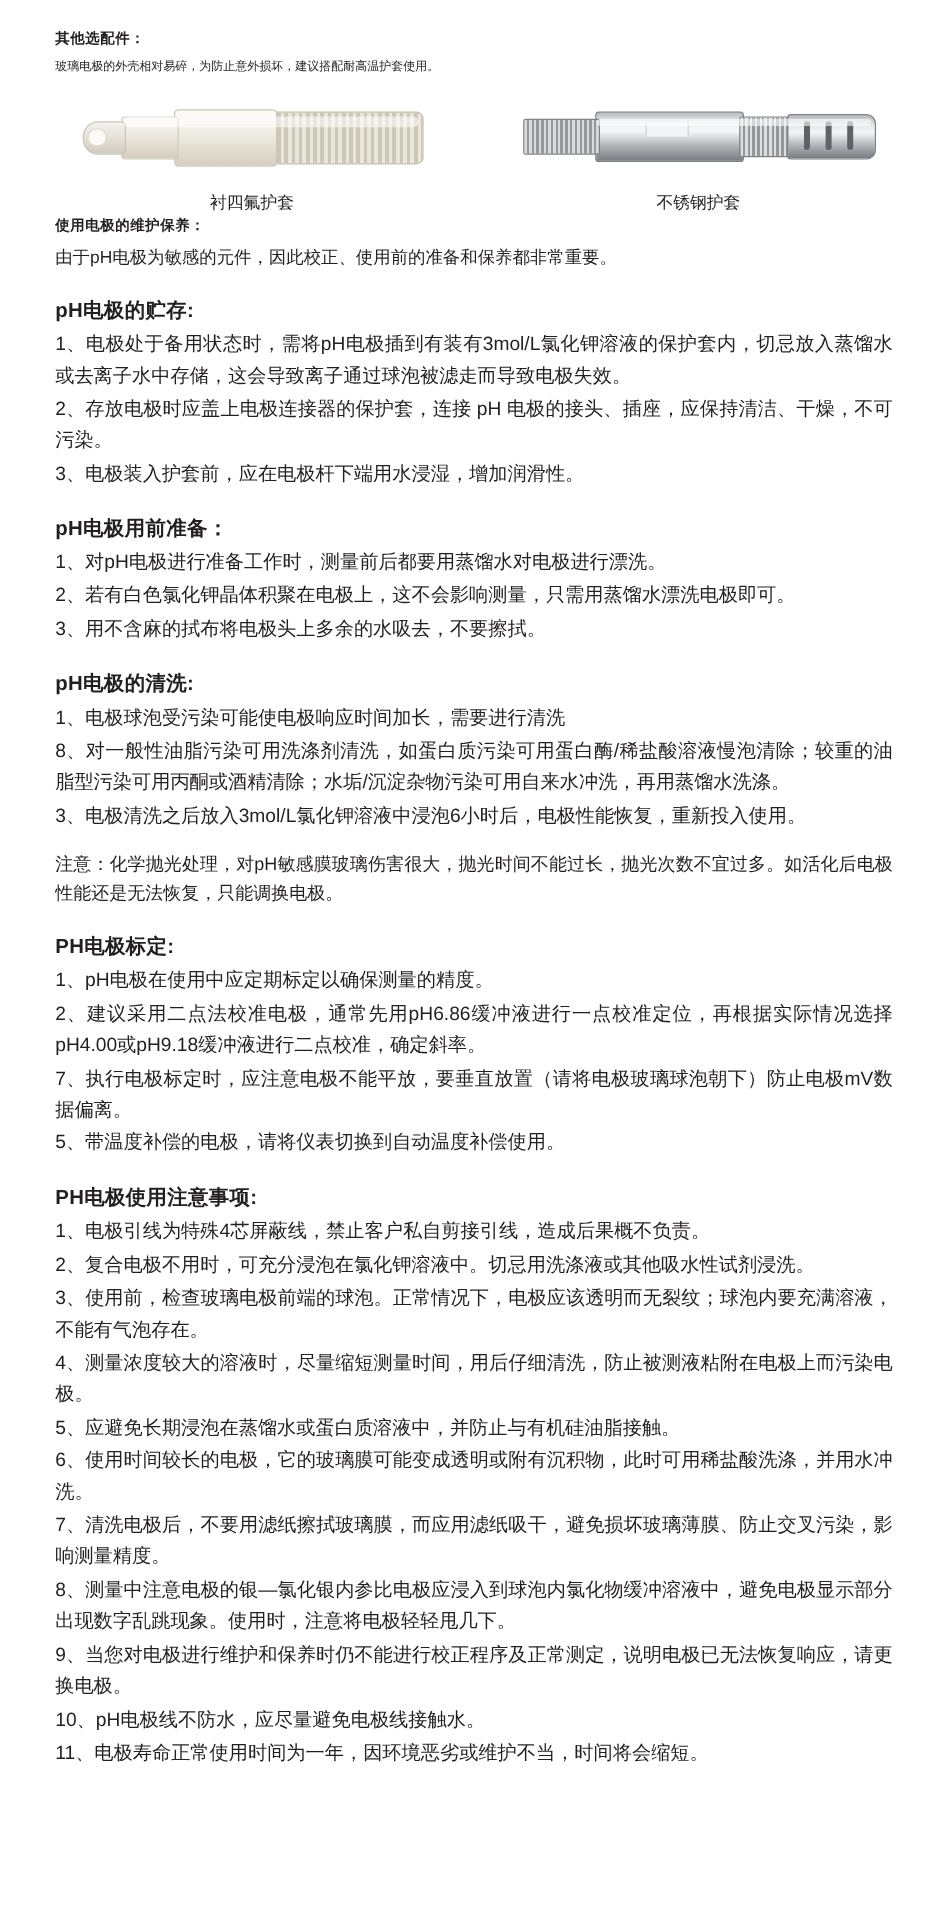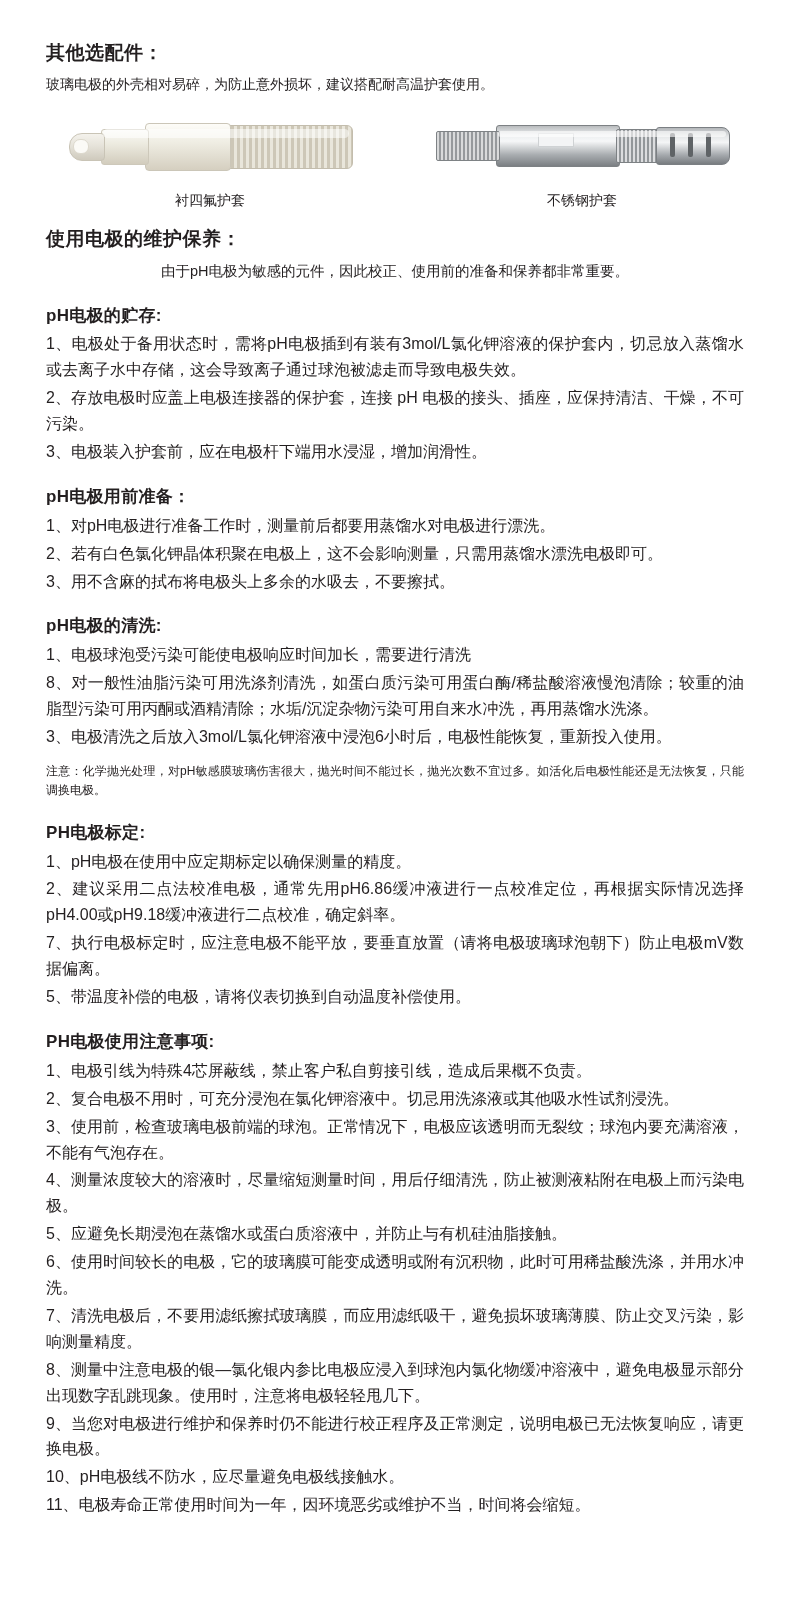--- a/index.html
+++ b/index.html
@@ -14,49 +14,48 @@
     -webkit-font-smoothing: antialiased;
   }
   .page {
     width: 790px;
     min-height: 1606px;
     box-sizing: border-box;
     padding: 24px 46px 20px 46px;
     position: relative;
   }
   .h-big {
-    font-size: 19px;
+    font-size: 12px;
     font-weight: bold;
     letter-spacing: 0.5px;
-    margin: 16px 0 6px 0;
+    margin: 0 0 6px 0;
     line-height: 1.4;
   }
   .h-sec {
     font-size: 17px;
     font-weight: bold;
     margin: 20px 0 4px 0;
     line-height: 1.4;
     letter-spacing: 0.3px;
   }
   .para {
     font-size: 16px;
     line-height: 1.62;
     margin: 0 0 2px 0;
     text-align: justify;
   }
   .lead {
-    font-size: 14px;
+    font-size: 10px;
     line-height: 1.7;
     margin: 0 0 14px 0;
   }
   .intro {
     font-size: 14.5px;
     line-height: 1.7;
     margin: 0 0 10px 0;
-    text-align: center;
   }
   .figures {
     display: flex;
     justify-content: space-between;
     align-items: flex-start;
     margin: 12px 0 2px 0;
     padding: 0 12px 0 14px;
     gap: 36px;
   }
   .figure {
@@ -193,21 +192,21 @@
   .steel .s3 { left: 270px; }
   .steel .highlight {
     position: absolute;
     left: 62px; top: 10px;
     width: 228px; height: 6px;
     background: rgba(255,255,255,0.6);
     border-radius: 3px;
   }
   .block { margin-bottom: 2px; }
   .note {
-    font-size: 12px;
+    font-size: 15px;
     line-height: 1.62;
     text-align: justify;
   }
 </style>
 </head>
 <body>
 
 <div class="page">
 
   <h2 class="h-big">其他选配件：</h2>

